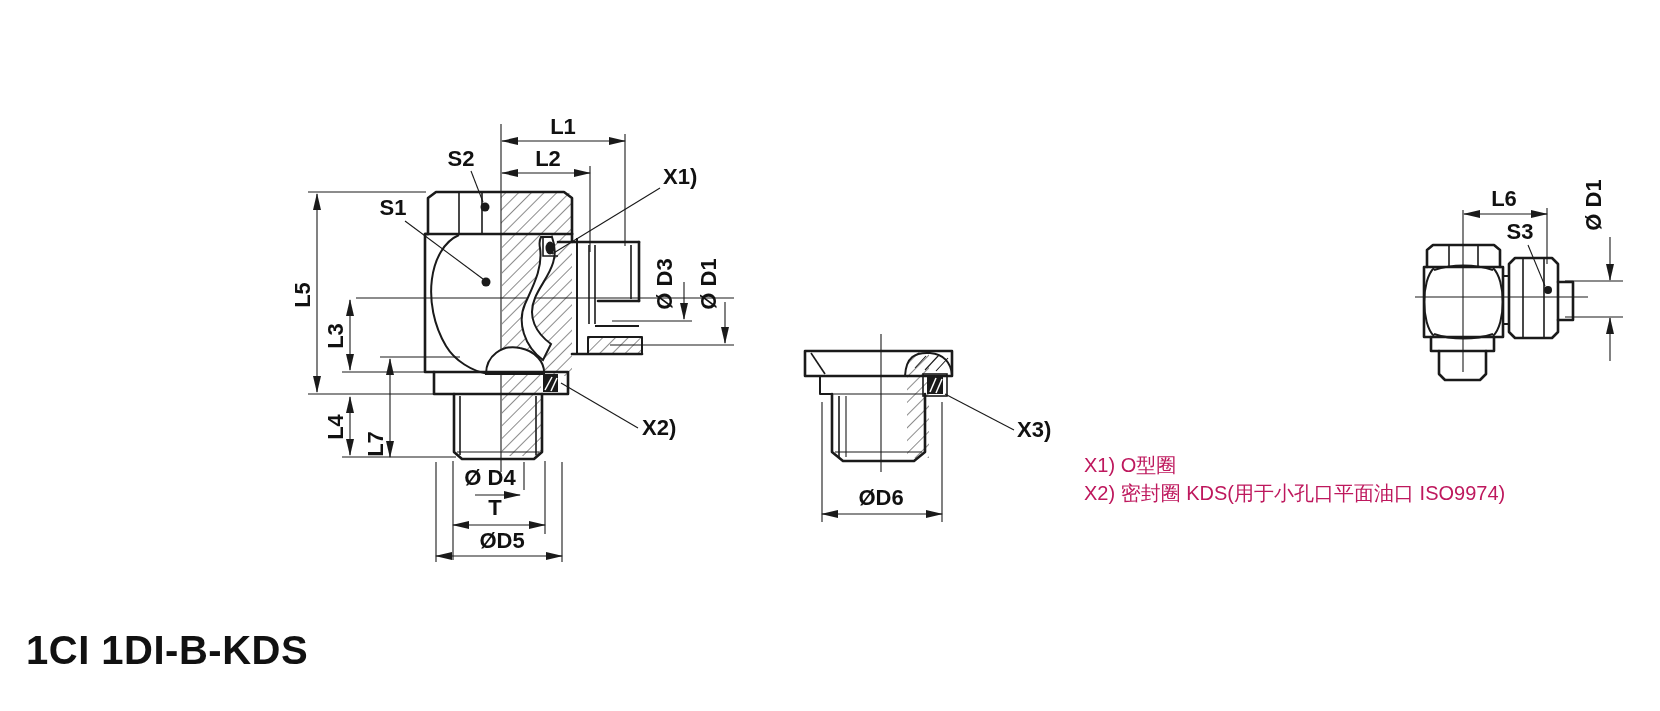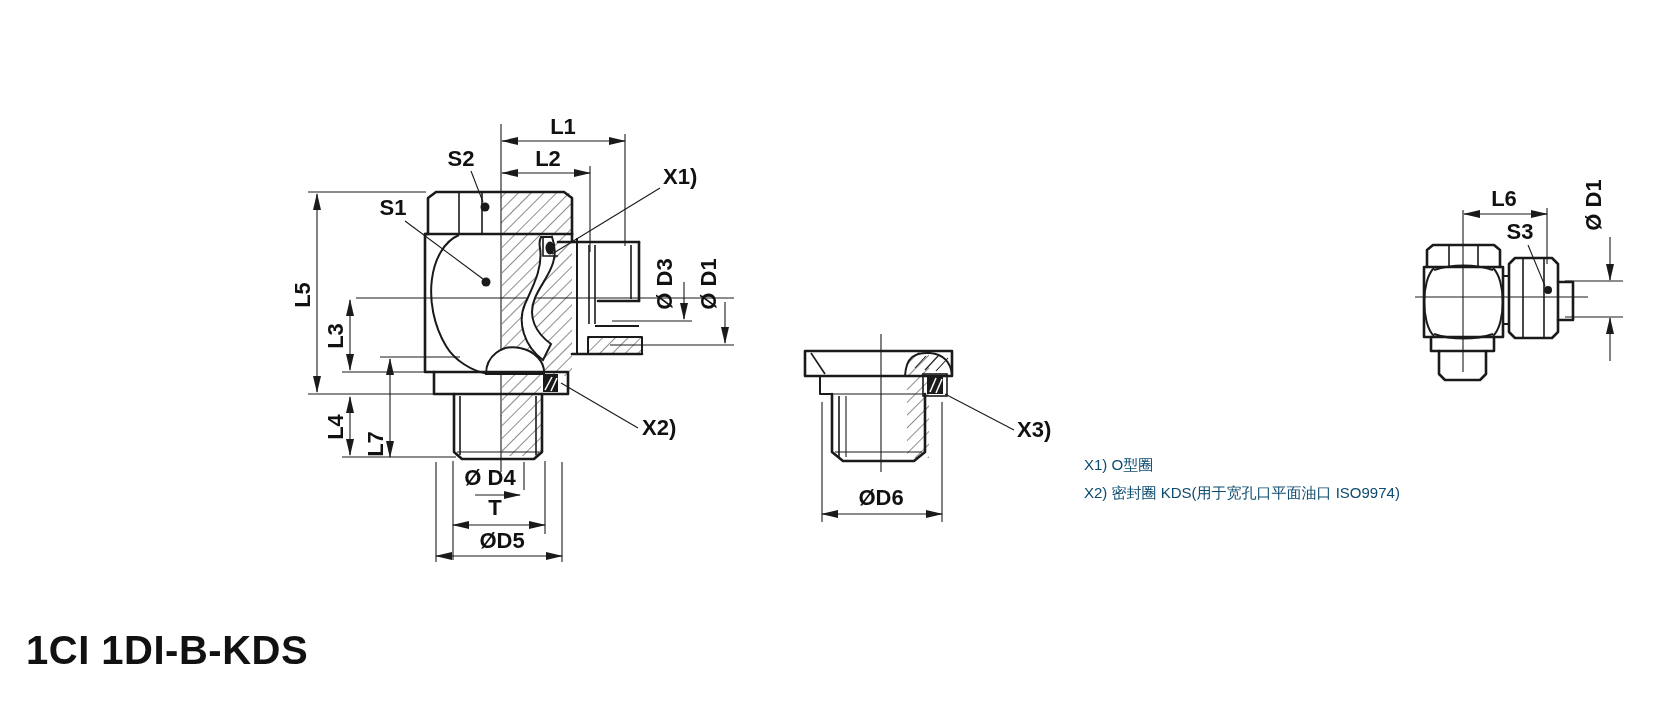--- a/index.html
+++ b/index.html
@@ -14,22 +14,22 @@
   .t{stroke:#1a1a1a;stroke-width:1.1;fill:none;}
   .t15{stroke:#1a1a1a;stroke-width:1.6;fill:none;}
   .dim{stroke:#1a1a1a;stroke-width:1.1;fill:none;
        marker-start:url(#arr);marker-end:url(#arr);}
   .dim1{stroke:#1a1a1a;stroke-width:1.1;fill:none;marker-end:url(#arr);}
   .hatch{fill:url(#hatch);stroke:none;}
   .white{fill:#fff;stroke:#1a1a1a;stroke-width:2;}
   .dot{fill:#1a1a1a;stroke:none;}
   text.d{font:bold 22px "Liberation Sans",sans-serif;fill:#111;}
 
-  .notes{position:absolute;left:1072px;top:427px;font-size:15px;line-height:28px;
-         white-space:nowrap;color:#0c4a6e;}
+  .notes{position:absolute;left:1072px;top:427px;font-size:20px;line-height:28px;
+         white-space:nowrap;color:#be185d;}
   .title{position:absolute;left:14px;top:604px;display:flex;align-items:flex-end;
          gap:16px;white-space:nowrap;flex-direction:column;}
   .title .model{font-size:40px;font-weight:bold;letter-spacing:0.5px;}
   .title .cn{font-size:39px;font-weight:bold;letter-spacing:3px;}
   .strip{position:absolute;left:0;top:702px;width:1660px;height:9px;background:#f1f1f1;}
   .strip .tick{position:absolute;top:1px;width:2px;height:7px;background:#8c8c8c;}
 </style>
 </head>
 <body>
 
@@ -210,21 +210,21 @@
     <text class="d" text-anchor="middle" transform="rotate(-90 1589 181)" x="1589" y="181">Ø D1</text>
     <line class="dim1" x1="1598" y1="213" x2="1598" y2="256"></line>
     <line class="dim1" x1="1598" y1="337" x2="1598" y2="294"></line>
     <line class="t" x1="1553" y1="257" x2="1611" y2="257"></line>
     <line class="t" x1="1553" y1="293" x2="1611" y2="293"></line>
   </g>
 </svg>
 
 <div class="notes">
   <div>X1) O型圈</div>
-  <div>X2) 密封圈 KDS(用于宽孔口平面油口 ISO9974)</div>
+  <div>X2) 密封圈 KDS(用于小孔口平面油口 ISO9974)</div>
 </div>
 
 <div class="title">
   <span class="model">1CI 1DI-B-KDS</span>
 </div>
 
 <div class="strip" style="background: rgb(241, 241, 241);">
       <div class="tick" style="left: 63px; background: rgb(140, 140, 140);"></div>
       <div class="tick" style="left: 95px; background: rgb(140, 140, 140);"></div>
       <div class="tick" style="left: 158px; background: rgb(140, 140, 140);"></div>

